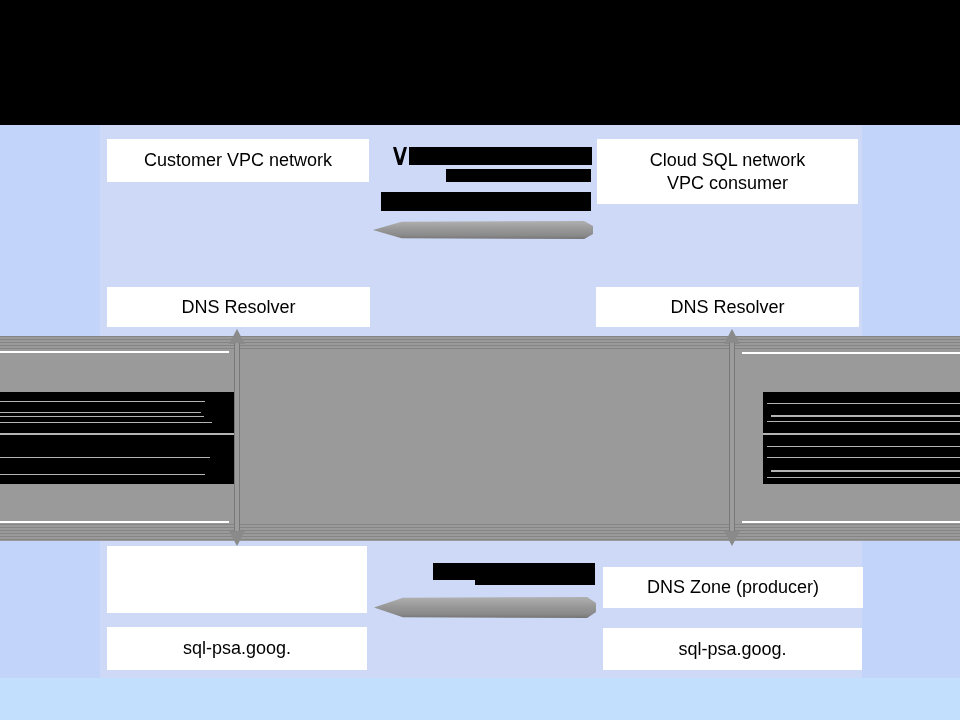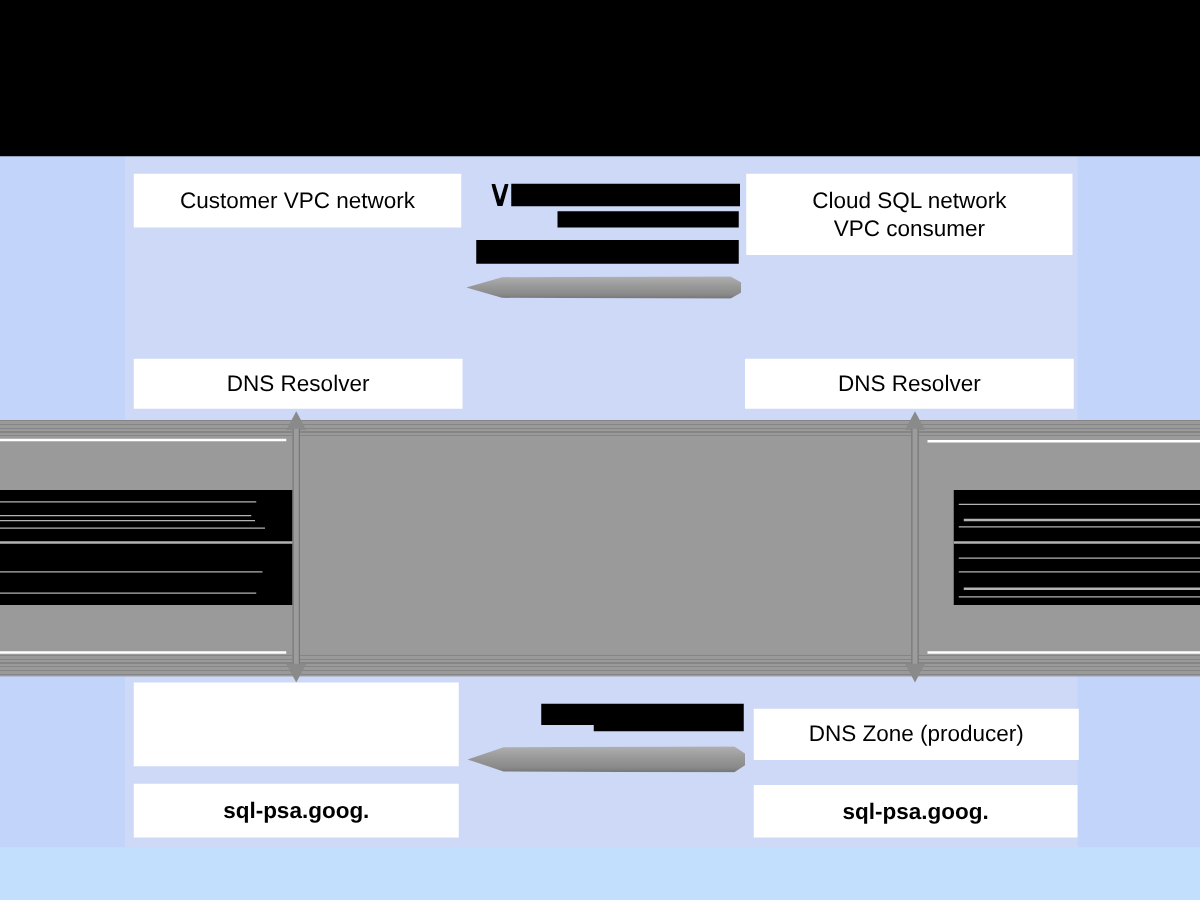--- a/index.html
+++ b/index.html
@@ -31,21 +31,21 @@
   
   .block-arrow{
     background:linear-gradient(180deg,#b0b0b0 0%,#989898 45%,#8a8a8a 80%,#757575 100%);
     clip-path:polygon(0 50%,13% 4%,96% 0,100% 28%,100% 72%,96% 100%,13% 96%);
   }
   
   .wbox{
     background:#ffffff;display:flex;align-items:center;justify-content:center;
     text-align:center;font-size:18px;line-height:23px;
   }
-  .wbox .bold{font-weight:bold;}
+  .wbox .bold{font-weight:normal;}
   
   .v-glyph{
     background:#000;
     clip-path:polygon(0 0,22% 0,50% 72%,78% 0,100% 0,64% 100%,36% 100%);
   }
 </style>
 </head>
 <body>
 
 <div id="stage">

